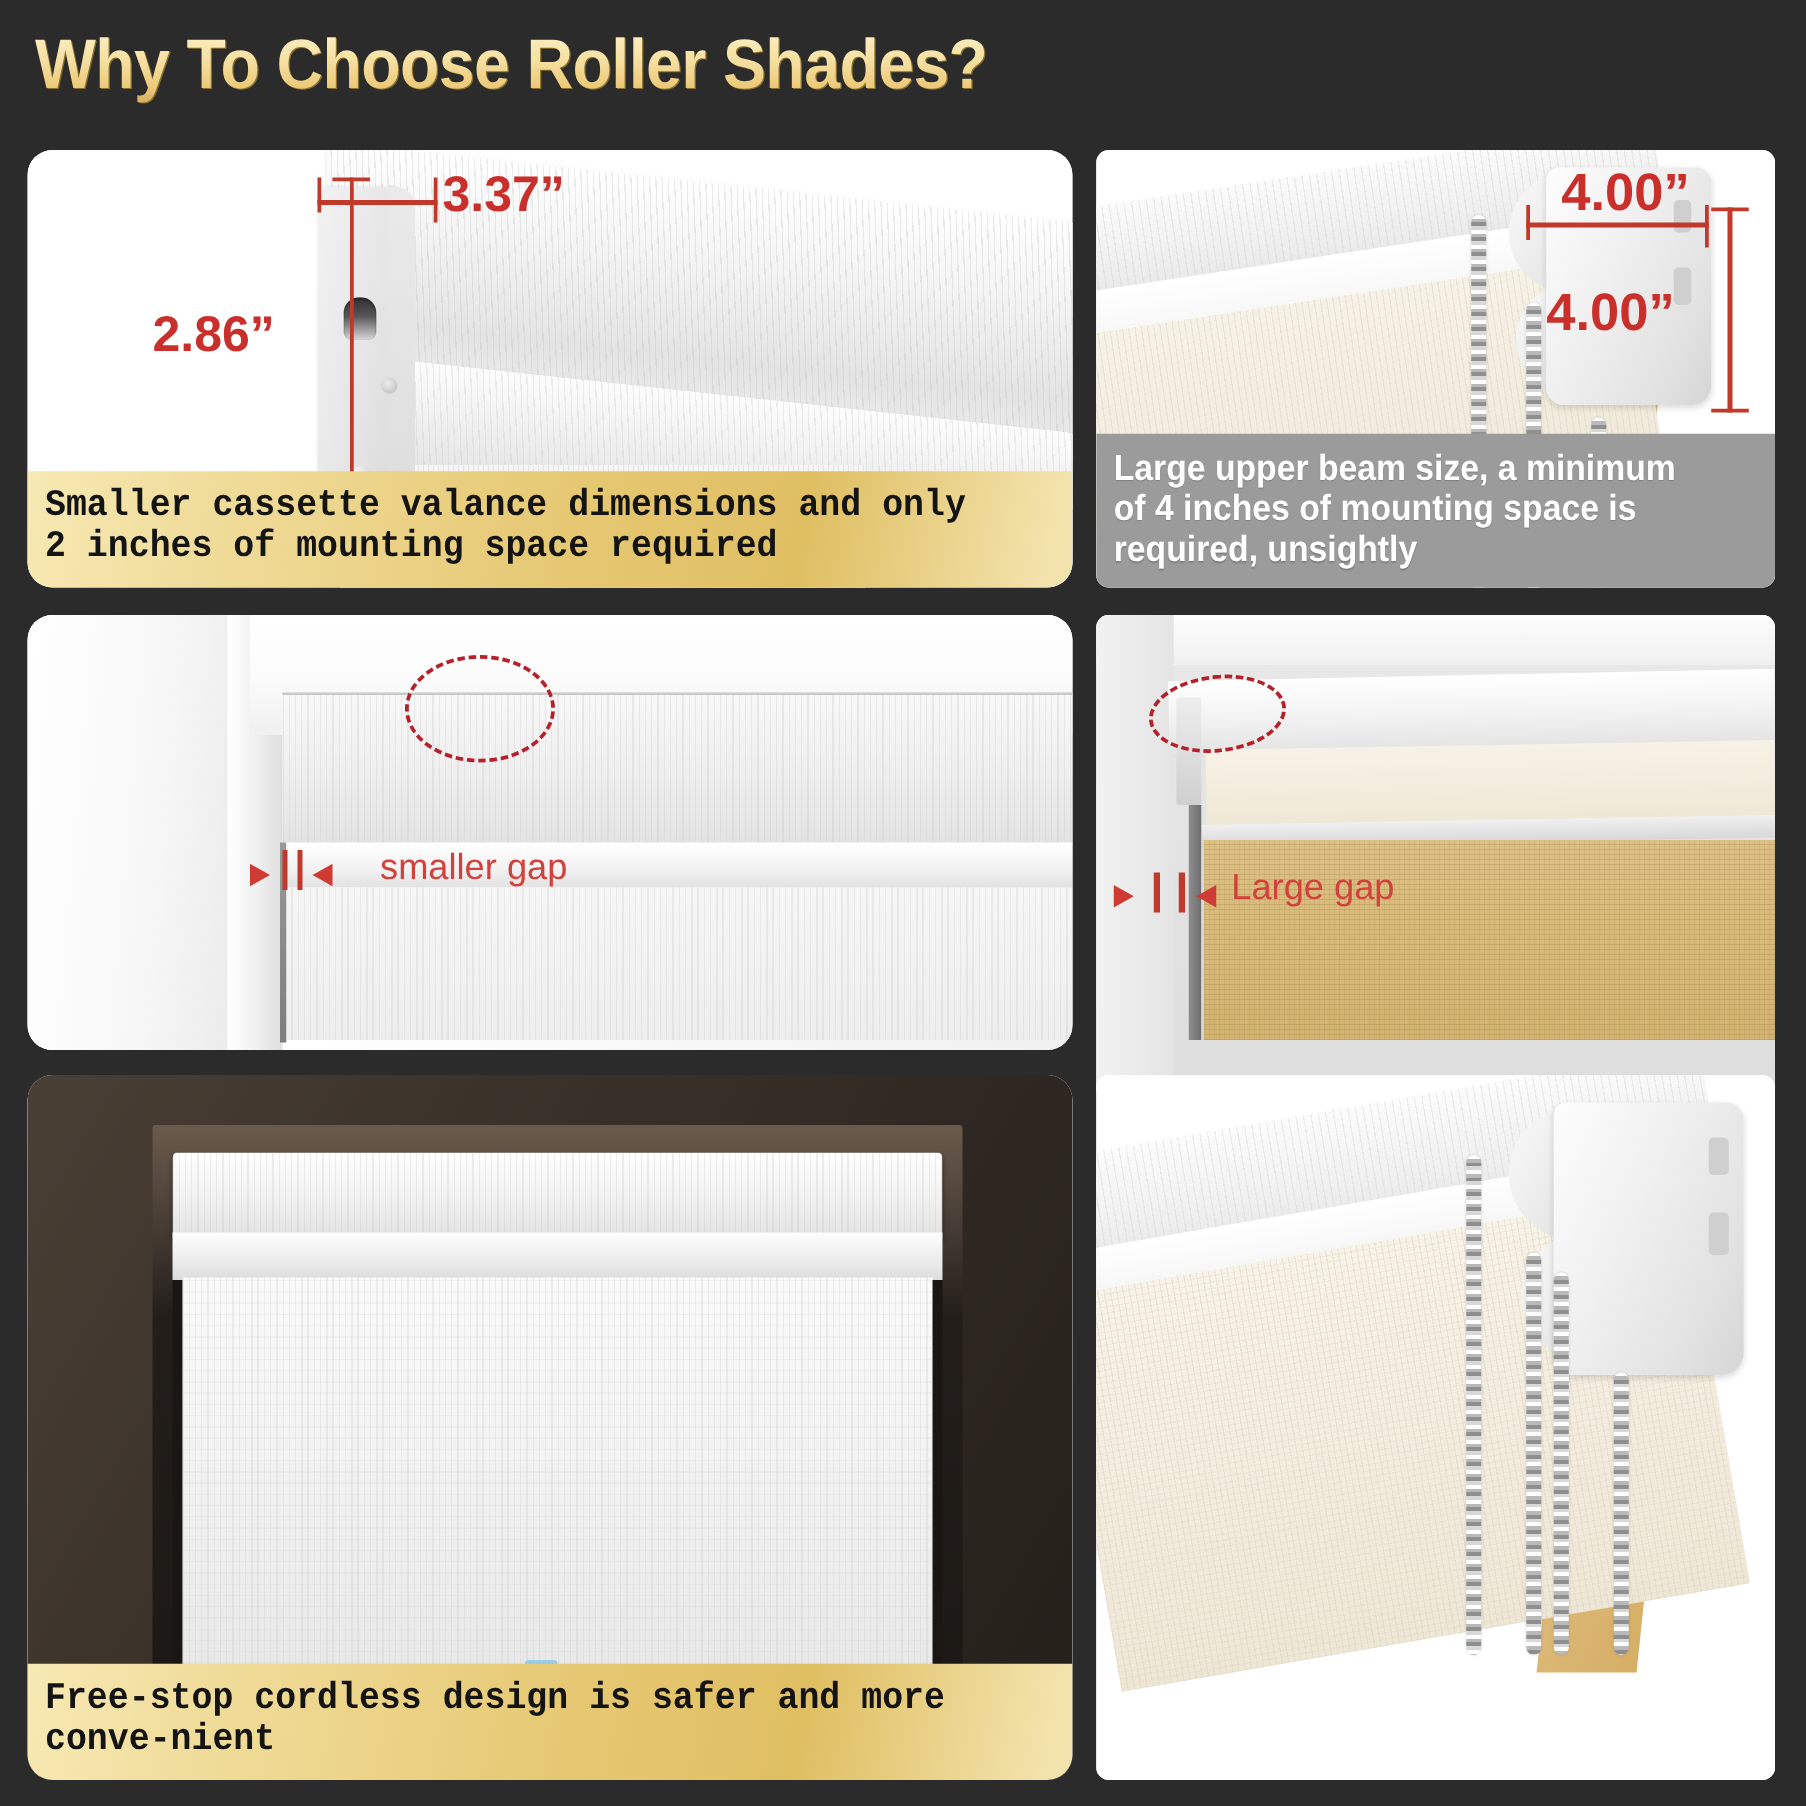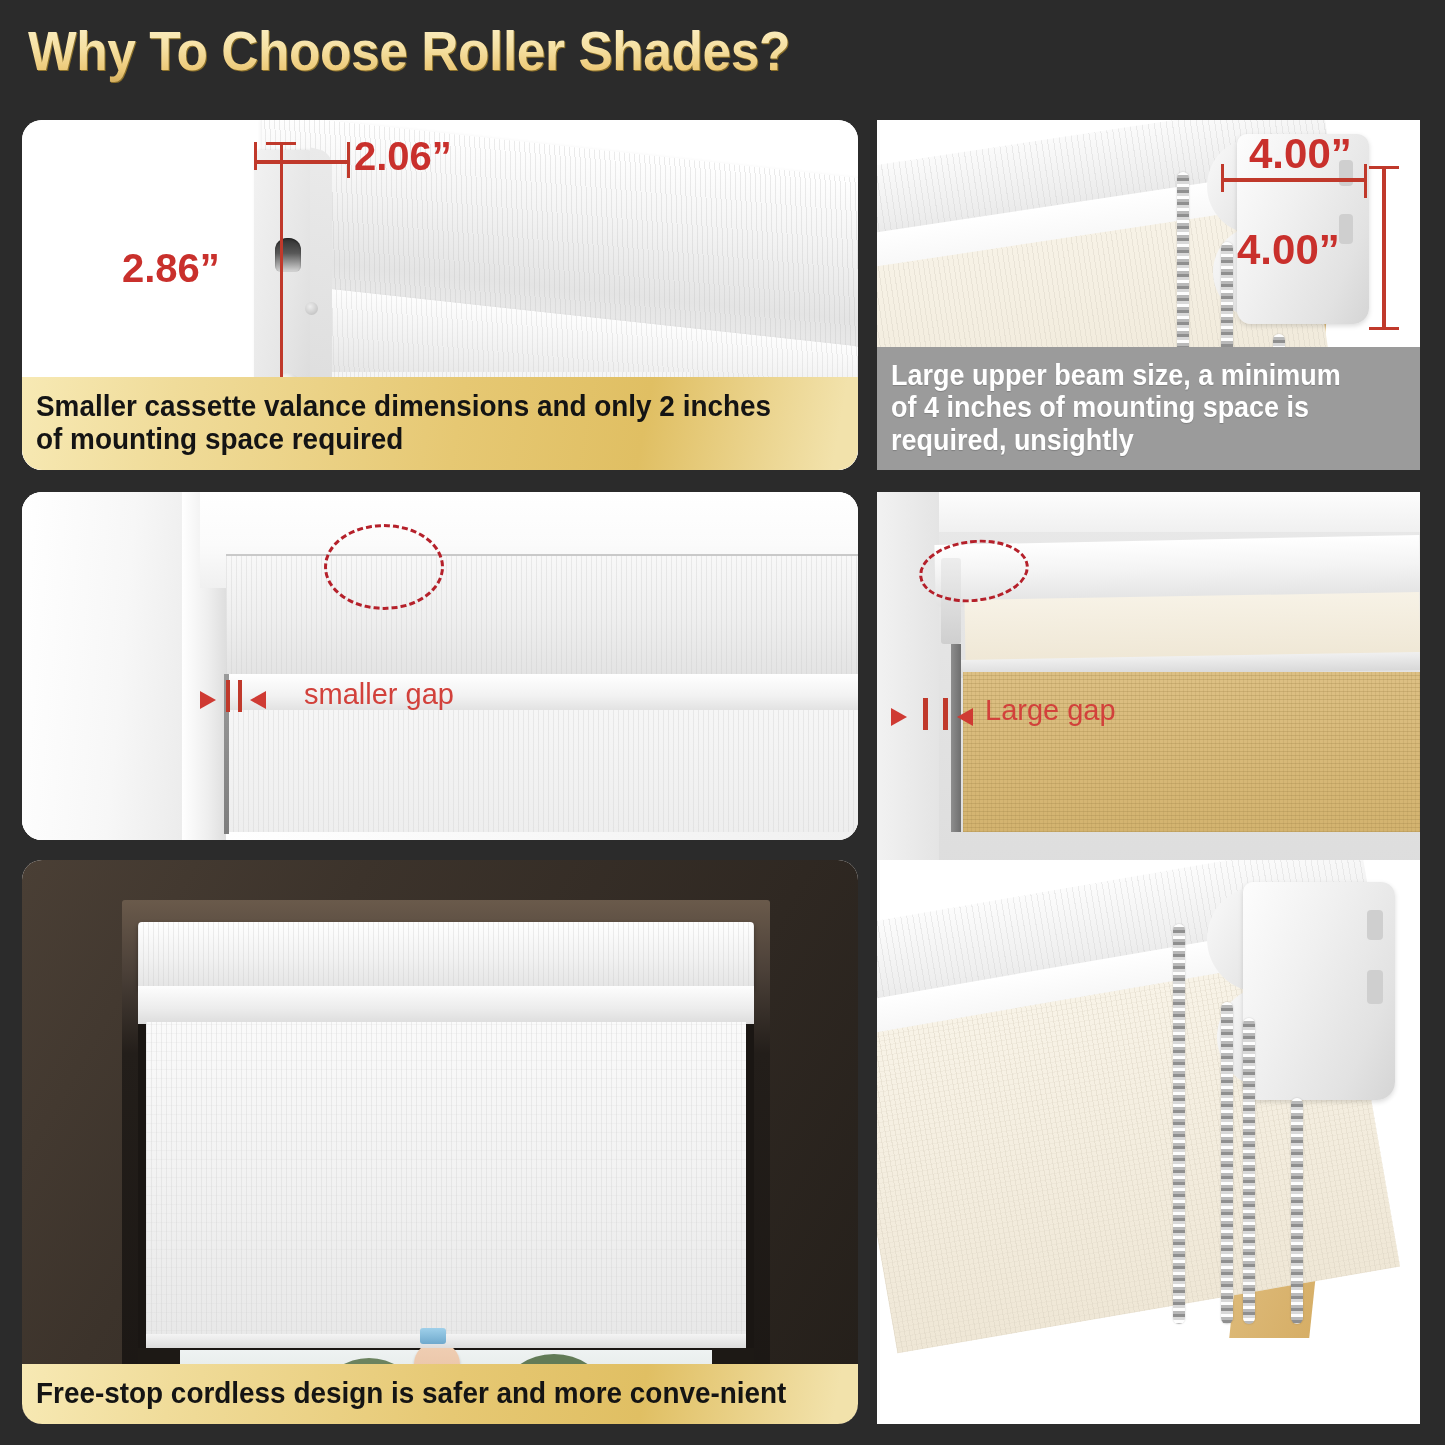--- a/index.html
+++ b/index.html
@@ -28,21 +28,21 @@
   #title-shadow{
     position:absolute; left:29px; top:19px;
     font-size:56px; font-weight:bold; letter-spacing:-0.5px;
     transform:scaleX(0.92); transform-origin:left center;
     color:#8a6f2a; white-space:nowrap; z-index:-1;
   }
 
   
   .grid{ position:absolute; left:0; top:0; width:1445px; height:1445px; }
 
-  .panel{ position:absolute; overflow:hidden; background:#fff; }
+  .panel{ position:absolute; overflow:hidden; background:#fff;border-radius:10px; }
   .panel.rounded{ border-radius:20px; }
 
   
   #p1{ left:22px;  top:120px;  width:836px; height:350px; }
   #p2{ left:877px; top:120px;  width:543px; height:350px; }
   #p3{ left:22px;  top:492px;  width:836px; height:348px; }
   #p4{ left:877px; top:492px;  width:543px; height:388px; }
   #p5{ left:22px;  top:860px;  width:836px; height:564px; }
   #p6{ left:877px; top:860px;  width:543px; height:564px; }
 
@@ -53,21 +53,21 @@
     position:absolute; left:0; right:0; bottom:0;
     padding:12px 14px 14px 14px;
     font-weight:bold; line-height:1.12;
     transform-origin:left top;
   }
   .cap .txt{ display:block; transform:scaleX(0.93); transform-origin:left center; }
   .cap-gold{
     background:linear-gradient(100deg,#f7e9b4 0%,#f0dc9a 18%,#e6c873 52%,#e0bf63 74%,#f2e2ab 97%);
     color:#141414; font-size:30px;
   }
-  .cap-gold.rb{ border-bottom-left-radius:20px; border-bottom-right-radius:20px; }
+  .cap-gold.rb{ border-bottom-left-radius:20px; border-bottom-right-radius:20px;font-family:Liberation Mono, monospace; }
   .cap-gray{
     background:#9b9b9b; color:#ffffff; font-size:29px;
     text-shadow:0 1px 1px rgba(0,0,0,.18);
   }
 
   
   .red-txt{ position:absolute; color:#c9302c; font-weight:bold; }
   .gap-label{ position:absolute; color:#d2413b; font-size:29px; font-weight:normal; white-space:nowrap;}
   .rline{ position:absolute; background:#c0392b; }
   .arrow-l, .arrow-r{ position:absolute; width:0;height:0; }
@@ -339,21 +339,21 @@
       <div class="valance-lip"></div>
       <div class="valance-fabric"></div>
       <div class="endcap"></div>
       <div class="slot"></div>
       <div class="screw"></div>
       <div class="pin"></div>
 
       <div class="rline" style="left:232px;top:40px;width:96px;height:4px;"></div>
       <div class="rline" style="left:232px;top:22px;width:3px;height:28px;"></div>
       <div class="rline" style="left:325px;top:22px;width:3px;height:36px;"></div>
-      <div class="red-txt" style="left:332px;top:14px;font-size:40px;">2.06”</div>
+      <div class="red-txt" style="left:332px;top:14px;font-size:40px;">3.37”</div>
 
       <div class="rline" style="left:258px;top:22px;width:3px;height:292px;"></div>
       <div class="rline" style="left:244px;top:22px;width:30px;height:3px;"></div>
       <div class="rline" style="left:244px;top:311px;width:30px;height:3px;"></div>
       <div class="red-txt" style="left:100px;top:126px;font-size:40px;">2.86”</div>
     </div>
     <div class="cap cap-gold rb">
       <span class="txt">Smaller cassette valance dimensions and only 2 inches of mounting space required</span>
     </div>
   </div>

